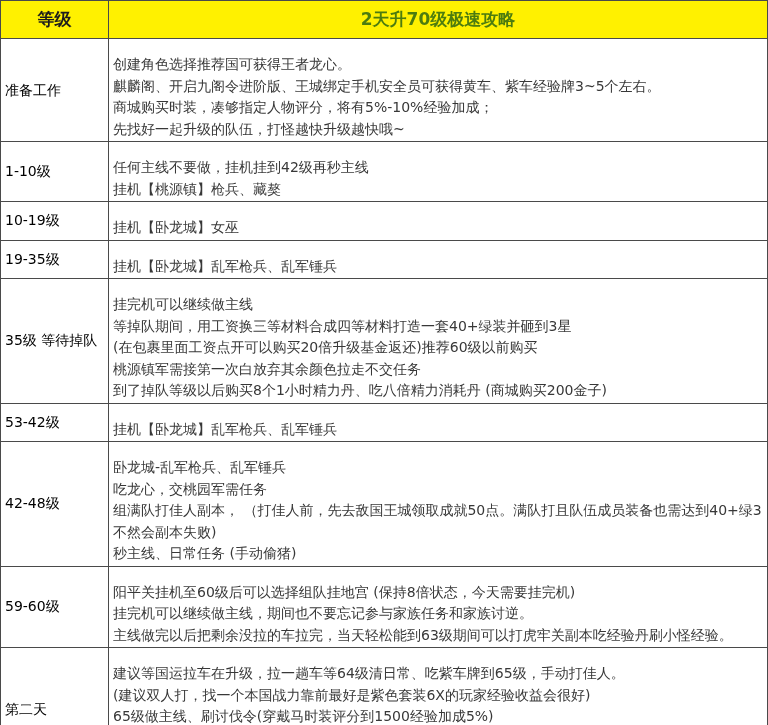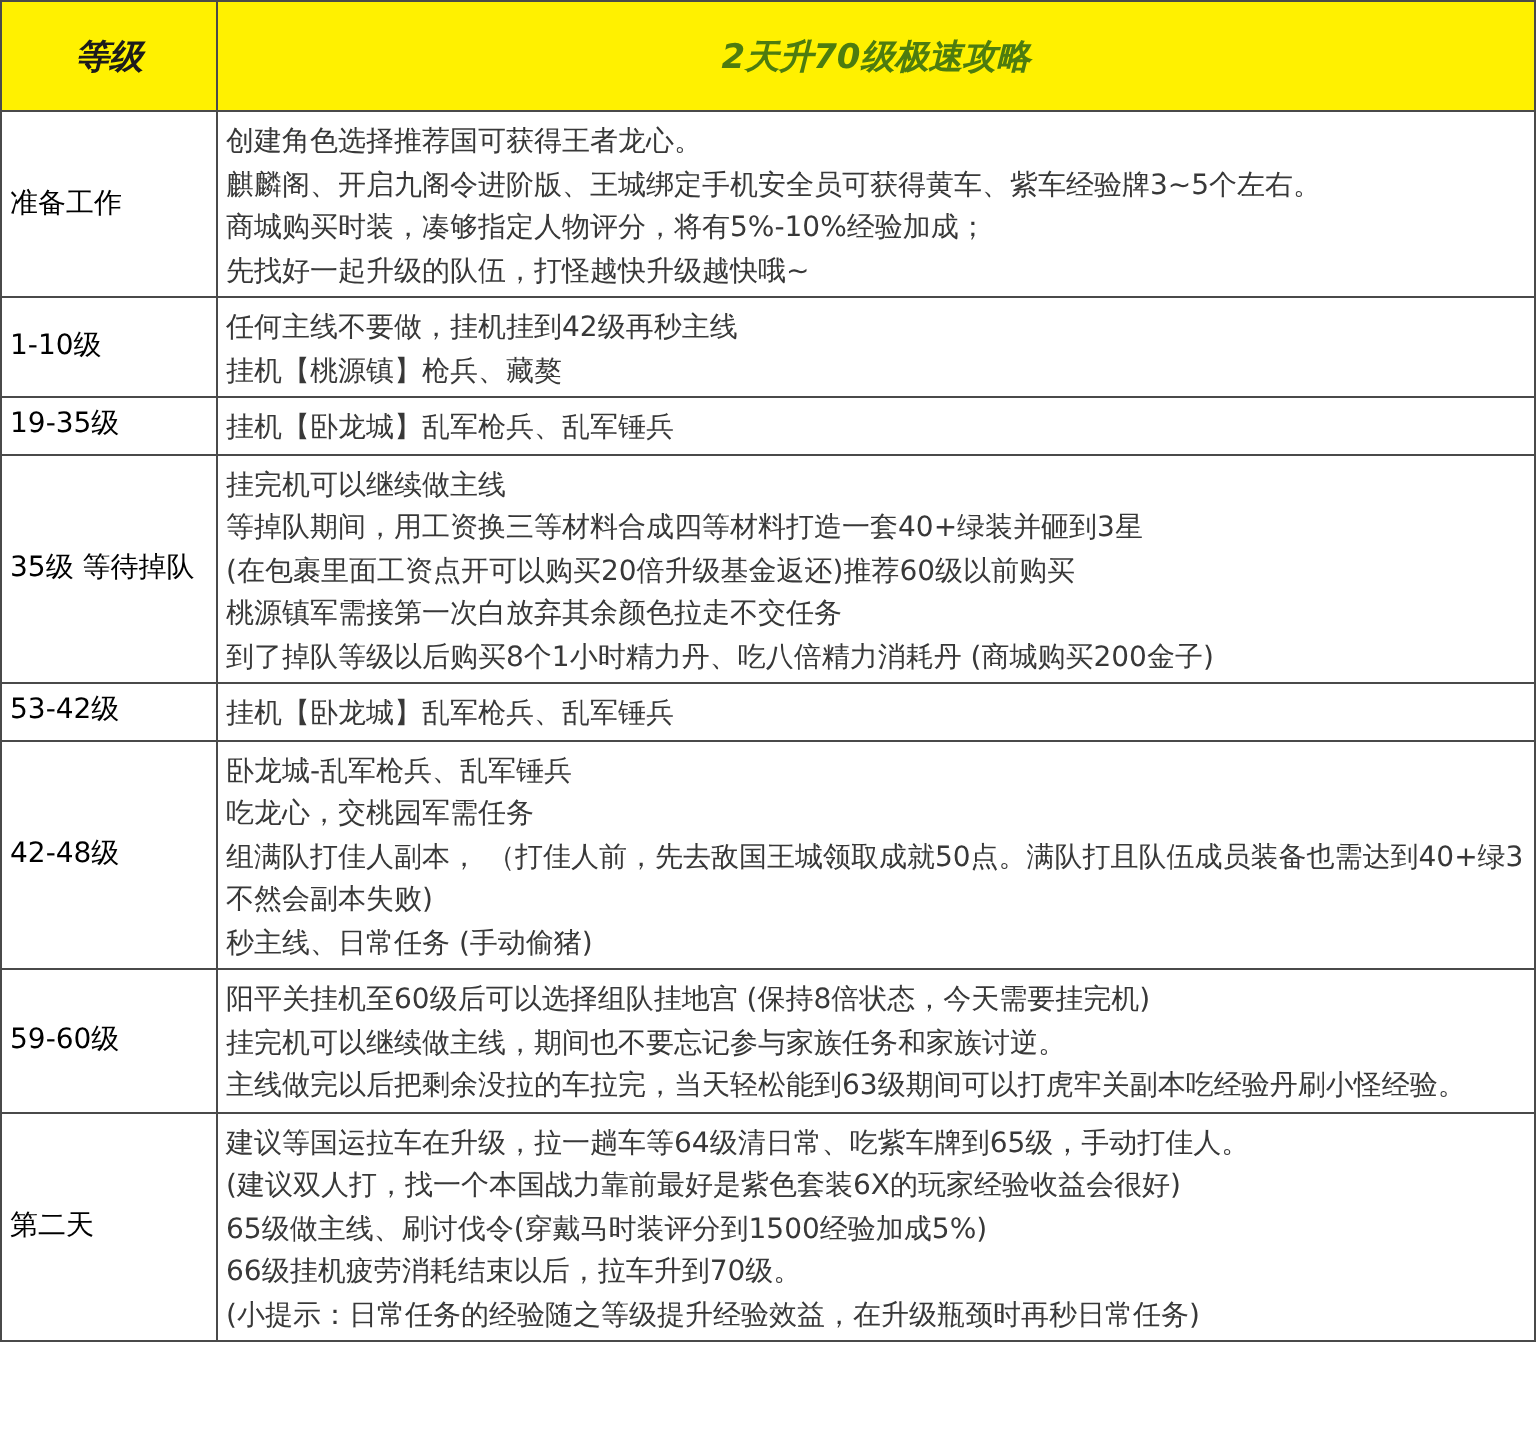--- a/index.html
+++ b/index.html
@@ -15,35 +15,34 @@
     table-layout: fixed;
   }
   table.guide td {
     border: 1px solid #4a4a4a;
     vertical-align: middle;
     font-size: 14px;
   }
   col.c-level { width: 108px; }
   tr.head td {
     background: #fff100;
-    height: 55px;
+    height: 38px;
     text-align: center;
     font-weight: bold;
     font-size: 17px;
-    font-style: italic;
   }
   td.head-level { color: #1c1c1c; }
   td.head-title { color: #4d7c0f; }
   td.lvl {
     padding: 1px 2px 1px 4px;
     color: #000000;
     line-height: 19px;
   }
   td.content {
-    padding: 5px 3px 1px 4px;
+    padding: 15px 3px 1px 4px;
   }
   td.content .ln {
     line-height: 21.5px;
     white-space: normal;
     word-break: break-all;
   }
 </style>
 </head>
 <body>
 
@@ -69,20 +68,26 @@
   </tr>
 
   <tr>
     <td class="lvl">1-10级</td>
     <td class="content">
       <div class="ln">任何主线不要做，挂机挂到42级再秒主线</div>
       <div class="ln">挂机【桃源镇】枪兵、藏獒</div>
     </td>
   </tr>
 
+  <tr>
+    <td class="lvl">10-19级</td>
+    <td class="content">
+      <div class="ln">挂机【卧龙城】女巫</div>
+    </td>
+  </tr>
 
   <tr>
     <td class="lvl">19-35级</td>
     <td class="content">
       <div class="ln">挂机【卧龙城】乱军枪兵、乱军锤兵</div>
     </td>
   </tr>
 
   <tr>
     <td class="lvl">35级 等待掉队</td>

